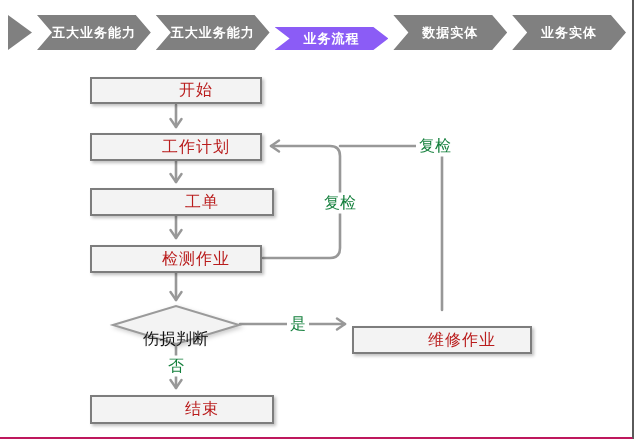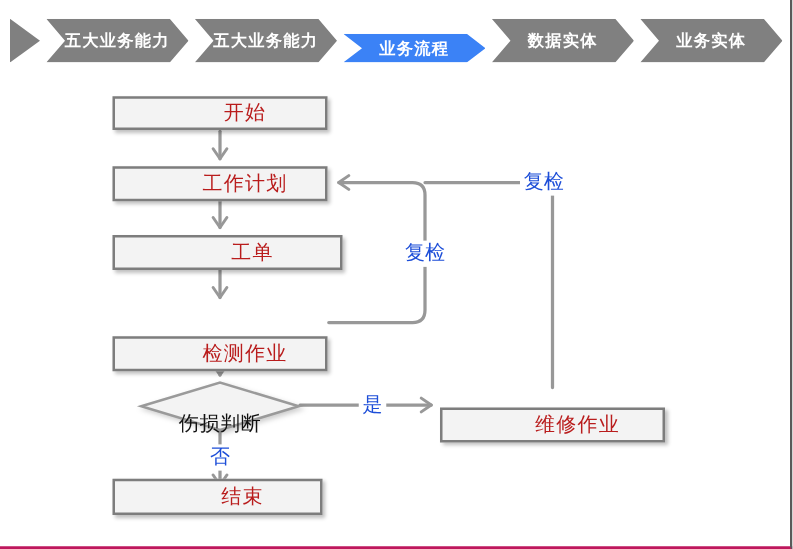--- a/index.html
+++ b/index.html
@@ -15,37 +15,37 @@
     flex:0 0 24px;background:#808080;
     clip-path:polygon(0 0,100% 50%,0 100%);
   }
   .chev{
     flex:1 1 0;background:#808080;color:#fff;
     display:flex;align-items:center;justify-content:center;
     font-size:13px;font-weight:bold;letter-spacing:1px;
     clip-path:polygon(0 0,calc(100% - 15px) 0,100% 50%,calc(100% - 15px) 100%,0 100%,15px 50%);
     cursor:default;white-space:nowrap;
   }
-  .chev.active{background:#3b82f6;margin-top:12px;}
+  .chev.active{background:#8b5cf6;margin-top:12px;}
   
   #connectors{position:absolute;left:0;top:0;z-index:1;}
   .node{
     position:absolute;z-index:2;box-sizing:border-box;
     background:#f3f3f3;border:2px solid #7d7d7d;
     box-shadow:2px 2px 3px rgba(0,0,0,0.25);
     display:flex;align-items:center;justify-content:center;
     font-size:16px;color:#b91c1c;letter-spacing:1px;padding-left:40px;
   }
   .diamond-label{
     position:absolute;z-index:2;display:flex;align-items:center;justify-content:center;
     font-size:16px;color:#111;letter-spacing:0.5px;
   }
   .edge-label{
     position:absolute;z-index:3;background:#ffffff;padding:0 3px;
-    font-size:16px;color:#1d4ed8;transform:translate(-50%,-50%);
+    font-size:16px;color:#15803d;transform:translate(-50%,-50%);
     white-space:nowrap;
   }
 </style>
 </head>
 <body>
 
 <div id="stage">
 
   <div class="nav">
     <div class="nav-lead"></div>
@@ -83,25 +83,25 @@
 
     <polygon points="113,325 176,306 239,325 176,344" fill="#f3f3f3" stroke="#9a9a9a" stroke-width="2" style="filter:drop-shadow(2px 2px 2px rgba(0,0,0,0.2));"></polygon>
   </svg>
 
   <div class="node" style="left:90px;top:77px;width:172px;height:27px;">开始</div>
 
   <div class="node" style="left:90px;top:133px;width:172px;height:28px;">工作计划</div>
 
   <div class="node" style="left:90px;top:188px;width:184px;height:28px;">工单</div>
 
-  <div class="node" style="left:90px;top:245px;width:172px;height:28px;margin-top:24px;">检测作业</div>
+  <div class="node" style="left:90px;top:245px;width:172px;height:28px;">检测作业</div>
 
   <div class="node" style="left:352px;top:310px;width:180px;height:28px;margin-top:16px;">维修作业</div>
 
-  <div class="node" style="left:90px;top:383px;width:168px;height:29px;">结束</div>
+  <div class="node" style="left:90px;top:395px;width:184px;height:29px;">结束</div>
 
   <div class="diamond-label" style="left:113px;top:320px;width:126px;height:38px;">伤损判断</div>
 
   <span class="edge-label" style="left:340px;top:203px;">复检</span>
 
   <span class="edge-label" style="left:435px;top:146px;">复检</span>
 
   <span class="edge-label" style="left:298px;top:324px;">是</span>
 
   <span class="edge-label" style="left:176px;top:366px;">否</span>

